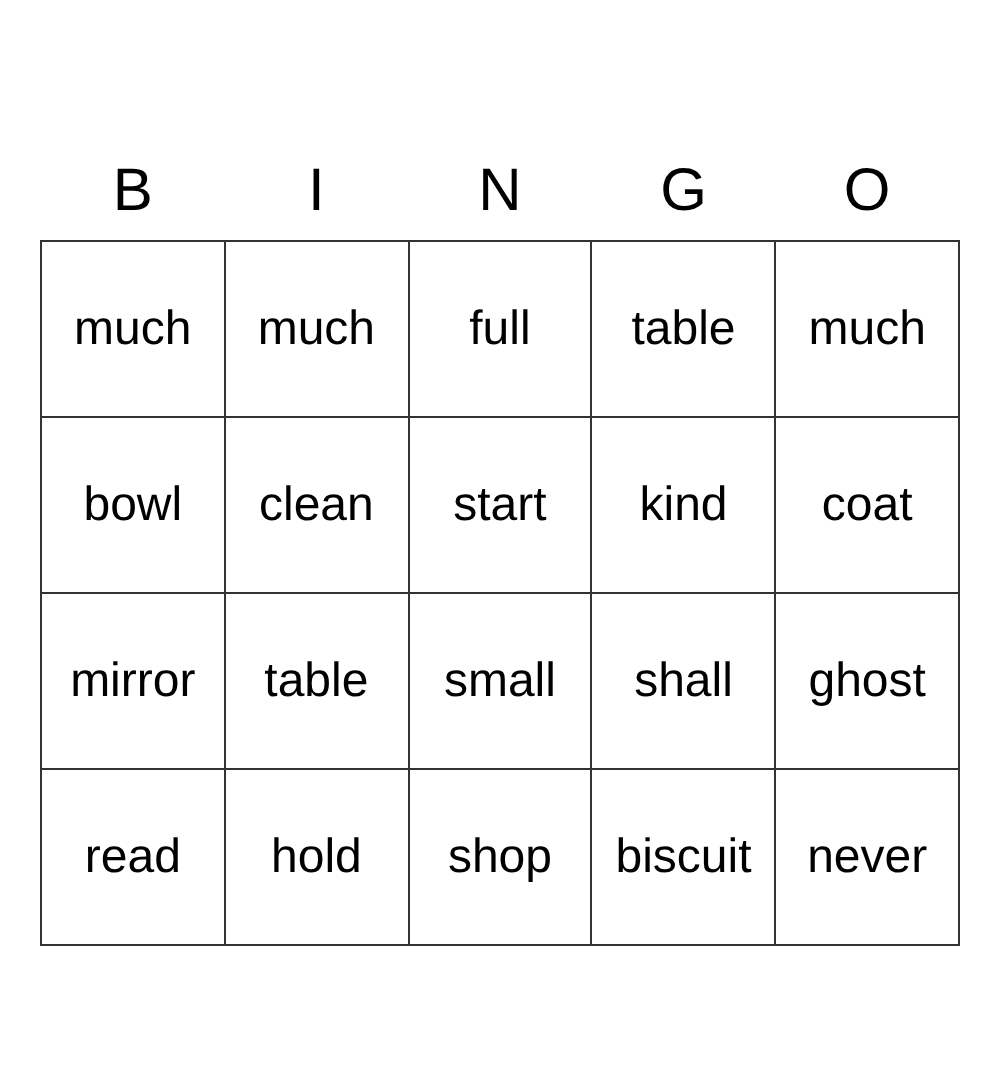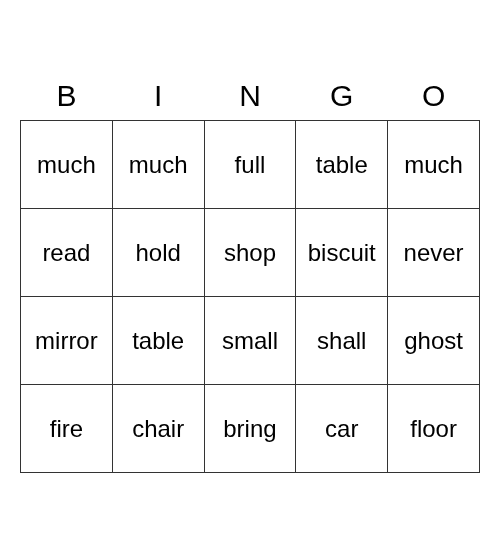--- a/index.html
+++ b/index.html
@@ -89,33 +89,33 @@
           </td>
           <td>
             <div class="cell-content">table</div>
           </td>
           <td>
             <div class="cell-content">much</div>
           </td>
         </tr>
         <tr>
           <td>
-            <div class="cell-content">read</div>
+            <div class="cell-content">bowl</div>
           </td>
           <td>
-            <div class="cell-content">hold</div>
+            <div class="cell-content">clean</div>
           </td>
           <td>
-            <div class="cell-content">shop</div>
+            <div class="cell-content">start</div>
           </td>
           <td>
-            <div class="cell-content">biscuit</div>
+            <div class="cell-content">kind</div>
           </td>
           <td>
-            <div class="cell-content">never</div>
+            <div class="cell-content">coat</div>
           </td>
         </tr>
         <tr>
           <td>
             <div class="cell-content">mirror</div>
           </td>
           <td>
             <div class="cell-content">table</div>
           </td>
           <td>
@@ -123,30 +123,30 @@
           </td>
           <td>
             <div class="cell-content">shall</div>
           </td>
           <td>
             <div class="cell-content">ghost</div>
           </td>
         </tr>
         <tr>
           <td>
-            <div class="cell-content">fire</div>
+            <div class="cell-content">read</div>
           </td>
           <td>
-            <div class="cell-content">chair</div>
+            <div class="cell-content">hold</div>
           </td>
           <td>
-            <div class="cell-content">bring</div>
+            <div class="cell-content">shop</div>
           </td>
           <td>
-            <div class="cell-content">car</div>
+            <div class="cell-content">biscuit</div>
           </td>
           <td>
-            <div class="cell-content">floor</div>
+            <div class="cell-content">never</div>
           </td>
         </tr>
       </tbody>
   </table>
 </div>
 
 </body></html>

